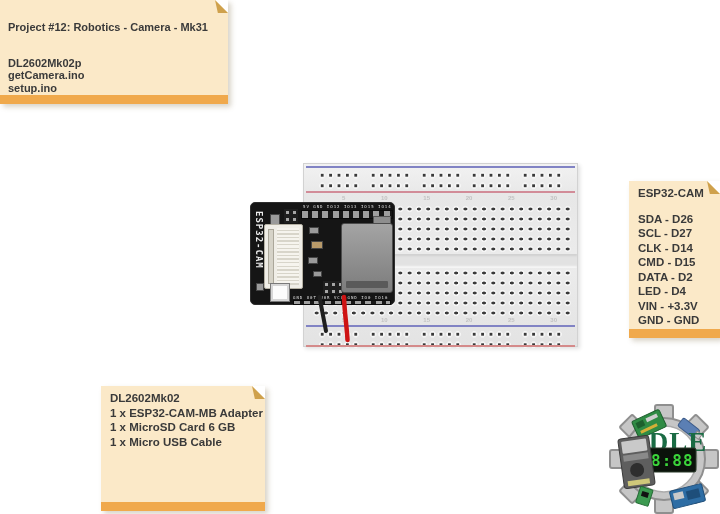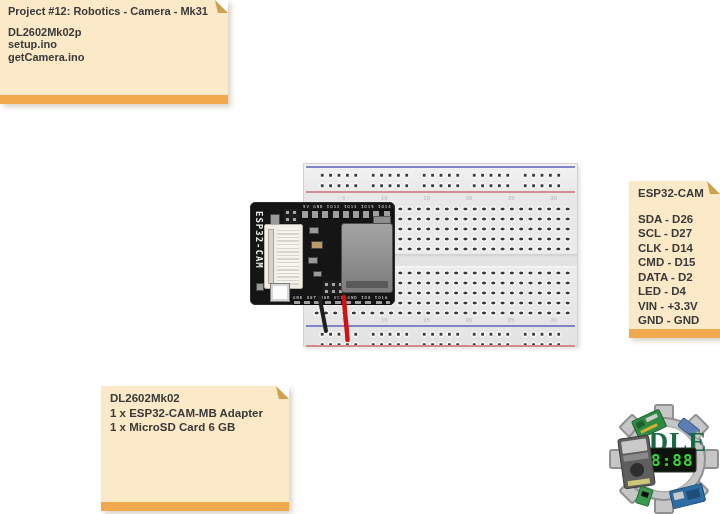--- a/index.html
+++ b/index.html
@@ -23,27 +23,27 @@
     position: absolute; top: 0; right: 0; width: 13px; height: 13px;
     background: #ffffff;
     clip-path: polygon(0 0, 100% 0, 100% 100%);
   }
   .note .fold-gold {
     position: absolute; top: 0; right: 0; width: 13px; height: 13px;
     background: #CFA14C;
     clip-path: polygon(0 0, 100% 100%, 0 100%, 0 0);
     clip-path: polygon(0 0, 100% 100%, 22% 100%);
   }
-  .note-project { left: 0; top: 0; width: 228px; height: 104px; padding: 5px 8px; font-size: 11px; }
+  .note-project { left: 0; top: 0; width: 228px; height: 104px; padding: 21px 8px; font-size: 11px; }
   .note-pinout  { left: 629px; top: 181px; width: 91px; height: 157px; padding: 5px 0 0 9px; font-size: 11.5px; }
-  .note-parts   { left: 101px; top: 386px; width: 188px; height: 125px; padding: 5px 0 0 9px; font-size: 11.5px; }
+  .note-parts   { left: 101px; top: 386px; width: 164px; height: 125px; padding: 5px 0 0 9px; font-size: 11.5px; }
   .note .line { line-height: 12.5px; white-space: nowrap; }
   .note-pinout .line { line-height: 14.5px; }
   .note-parts .line { line-height: 14.6px; }
-  .gap-lg { margin-top: 8px; }
+  .gap-lg { margin-top: 23px; }
   .gap-md { margin-top: 11px; }
 
   
   .breadboard {
     position: absolute; left: 303px; top: 163px; width: 275px; height: 184px;
     background: linear-gradient(180deg, #F2F2F2 0%, #E7E7E7 18%, #ECECEC 55%, #E3E3E3 100%);
     border: 1px solid #D2D2D2;
     box-shadow: 2px 2px 4px rgba(0,0,0,0.12);
     z-index: 1;
   }
@@ -227,22 +227,22 @@
 <svg class="wires" viewBox="0 0 720 514">
   <path d="M319.5 297 L326 331" stroke="#1F1F1F" stroke-width="4" stroke-linecap="round" fill="none"></path>
   <path d="M344 297 C344.5 313 347 328 347.5 340" stroke="#CE1313" stroke-width="4.5" stroke-linecap="round" fill="none"></path>
 </svg>
 
 <div class="note note-project">
   <span class="fold-white"></span>
   <span class="fold-gold"></span>
   <div class="line">Project #12: Robotics - Camera - Mk31</div>
   <div class="line gap-lg">DL2602Mk02p</div>
+  <div class="line">getCamera.ino</div>
   <div class="line">setup.ino</div>
-  <div class="line">getCamera.ino</div>
   <div class="strip"></div>
 </div>
 
 <div class="note note-pinout">
   <span class="fold-white"></span>
   <span class="fold-gold"></span>
   <div class="line">ESP32-CAM</div>
   <div class="line gap-md">SDA - D26</div>
   <div class="line">SCL - D27</div>
   <div class="line">CLK - D14</div>
@@ -253,20 +253,21 @@
   <div class="line">GND - GND</div>
   <div class="strip"></div>
 </div>
 
 <div class="note note-parts">
   <span class="fold-white"></span>
   <span class="fold-gold"></span>
   <div class="line">DL2602Mk02</div>
   <div class="line">1 x ESP32-CAM-MB Adapter</div>
   <div class="line">1 x MicroSD Card 6 GB</div>
+  <div class="line">1 x Micro USB Cable</div>
   <div class="strip"></div>
 </div>
 
 <svg class="logo" width="112" height="110" viewBox="0 0 112 110">
   <g fill="#C6C6C6" stroke="#8F8F8F" stroke-width="2">
     <rect x="47" y="1" width="18" height="16" rx="2"></rect>
     <rect x="47" y="1" width="18" height="16" rx="2" transform="rotate(45 56 55)"></rect>
     <rect x="47" y="1" width="18" height="16" rx="2" transform="rotate(90 56 55)"></rect>
     <rect x="47" y="1" width="18" height="16" rx="2" transform="rotate(135 56 55)"></rect>
     <rect x="47" y="1" width="18" height="16" rx="2" transform="rotate(180 56 55)"></rect>

